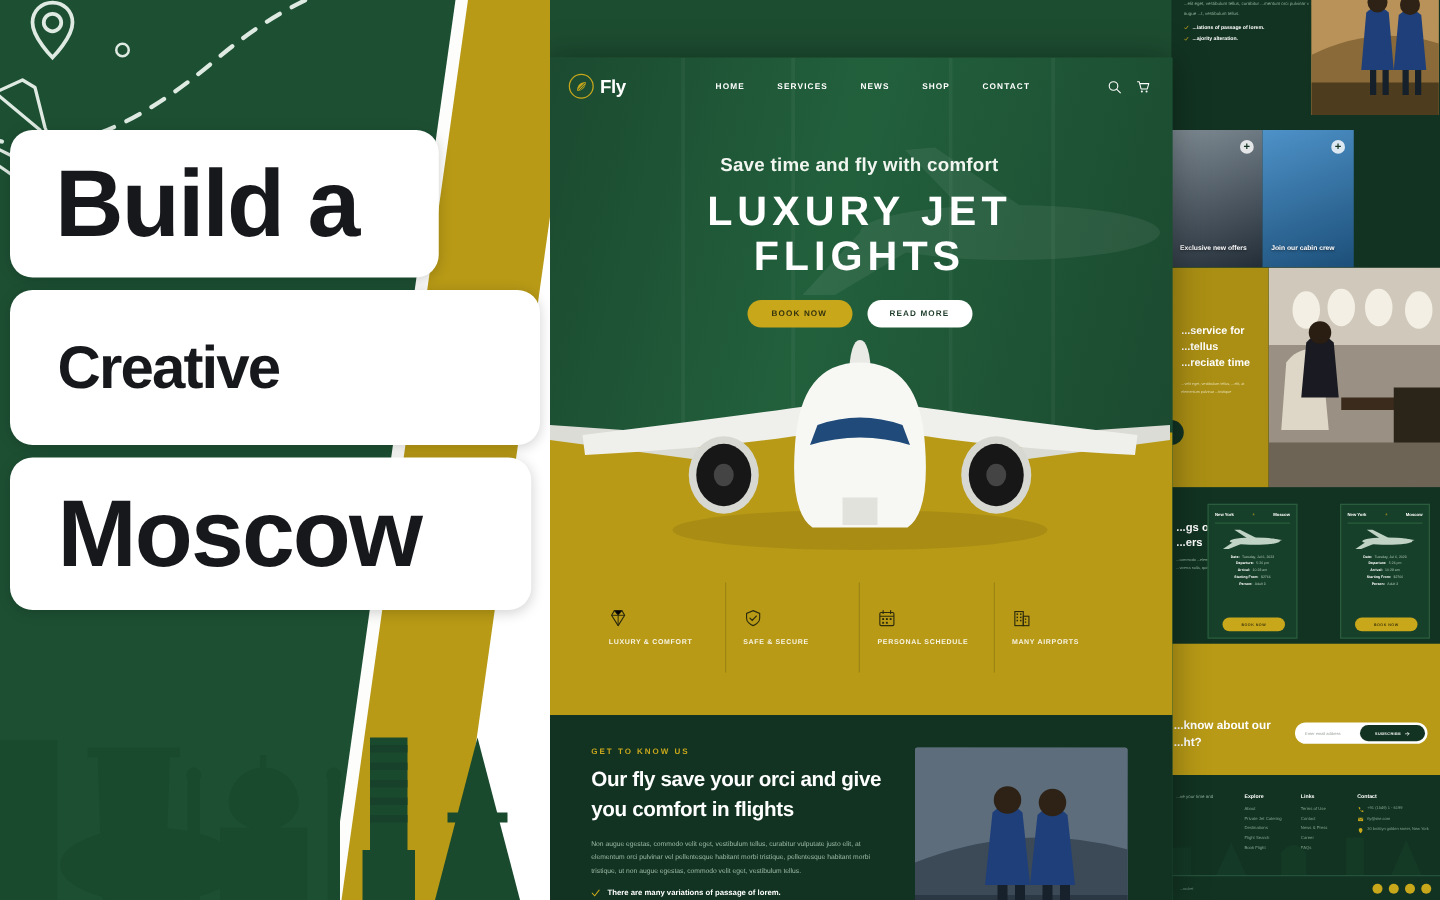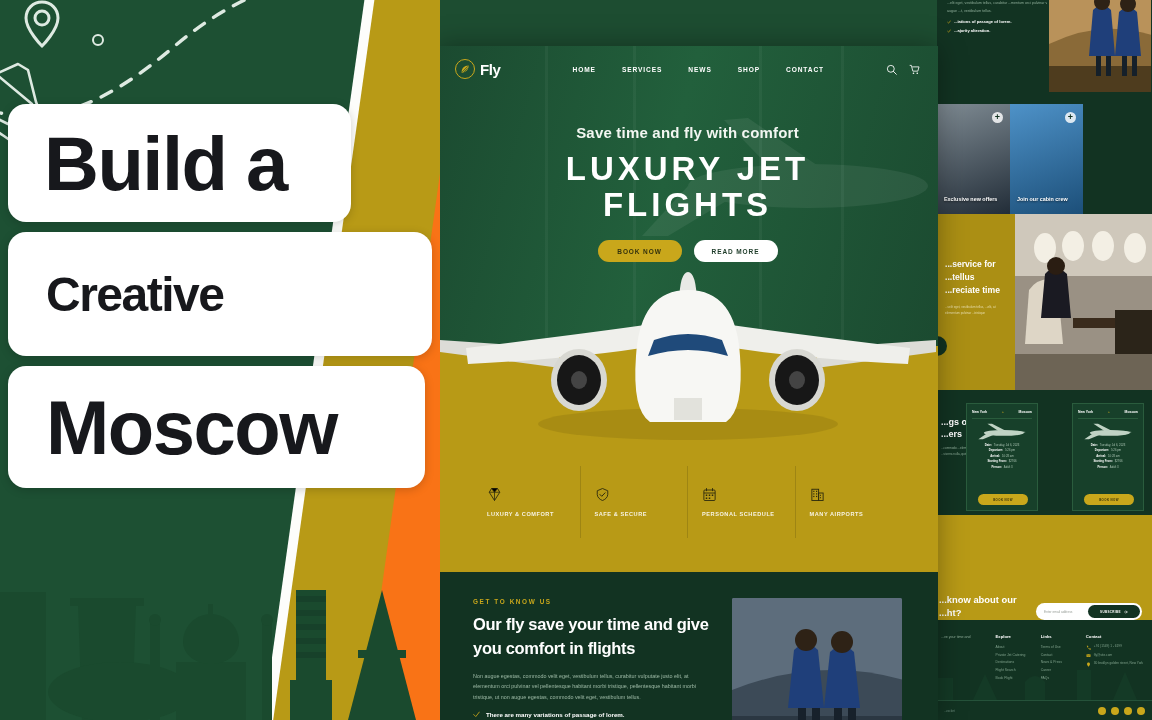--- a/index.html
+++ b/index.html
@@ -7,21 +7,21 @@
   body {
     font-family:"Liberation Sans", sans-serif;
     background:#1d4d31;
     position:relative;
   }
   .stage { position:absolute; inset:0; width:1152px; height:720px; overflow:hidden; }
 
   
   .promo {
     position:absolute; left:0; top:0; width:440px; height:720px;
-    background:#f97316; overflow:hidden; z-index:5;
+    background:#ffffff; overflow:hidden; z-index:5;
   }
   .promo-gold {
     position:absolute; right:-30px; top:-40px; width:180px; height:810px;
     background:#b89a16; transform:skewX(-8deg); transform-origin:top right;
   }
   .promo-green {
     position:absolute; left:-60px; top:-40px; width:430px; height:810px;
     background:#1d5033; transform:skewX(-8deg); transform-origin:top left;
     box-shadow: 10px 0 0 0 #fdfdfb;
   }
@@ -203,21 +203,21 @@
   .fplane { height:22px; display:flex; align-items:center; justify-content:center; margin-top:2px; }
   .frow { display:flex; justify-content:center; gap:2px; font-size:2.8px; line-height:1.95; }
   .frow b { color:#ffffff; }
   .frow span { color:#a9c2b1; }
   .fbtn {
     position:absolute; left:11px; bottom:5px; width:50px; height:11px; border-radius:6px;
     background:#c9a71b; color:#3b3408; font-size:2.9px; font-weight:700; letter-spacing:.4px;
     display:flex; align-items:center; justify-content:center;
   }
 
-  .s-news { top:515px; height:105px; background:#b89a16; padding:38px 10px 0 0; display:flex; align-items:flex-end; }
+  .s-news { top:515px; height:105px; background:#b89a16; padding:38px 10px 0 0; display:flex; align-items:center; }
   .s-news .t { color:#fff; font-size:9.4px; font-weight:700; line-height:1.45; width:96px; padding-left:2px; }
   .s-news-form {
     margin-left:auto; width:106px; height:17px; background:#fff; border-radius:10px;
     display:flex; align-items:center; padding:0 2px 0 8px;
   }
   .s-news-form .ph { color:#9aa09a; font-size:3.2px; flex:1; }
   .s-news-btn {
     background:#123322; color:#fff; border-radius:9px; height:13px; width:52px;
     display:flex; align-items:center; justify-content:center; gap:3px;
     font-size:3px; font-weight:700; letter-spacing:.35px;
@@ -429,21 +429,21 @@
               <rect x="13.2" y="13.6" width="1.4" height="1.4"></rect>
             </g>
         </svg>
         <span class="feat-label">MANY AIRPORTS</span>
       </div>
     </div>
 
     <div class="about">
       <div class="about-left">
         <div class="about-kicker">GET TO KNOW US</div>
-        <div class="about-title">Our fly save your time and give you comfort in flights</div>
+        <div class="about-title">Our fly save your orci and give you comfort in flights</div>
         <div class="about-body">Non augue egestas, commodo velit eget, vestibulum tellus, curabitur vulputate justo elit, at elementum orci pulvinar vel pellentesque habitant morbi tristique, pellentesque habitant morbi tristique, ut non augue egestas, commodo velit eget, vestibulum tellus.</div>
         <div class="about-check">
           <svg width="7" height="7" viewBox="0 0 10 10">
             <path d="M1 5 L4 8 L9 1.5" fill="none" stroke="#c9a71b" stroke-width="1.2" stroke-linecap="round"></path>
           </svg>
           <span class="t">There are many variations of passage of lorem.</span>
         </div>
       </div>
       <div class="about-img">
         <svg viewBox="0 0 172 150" width="172" height="150">

